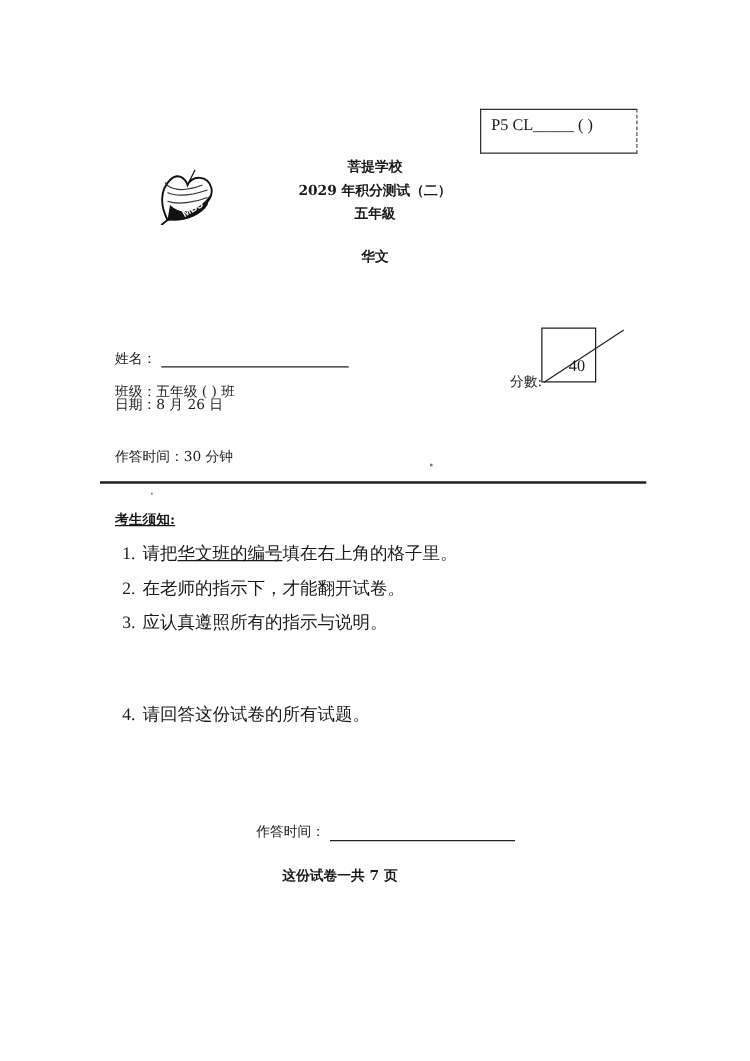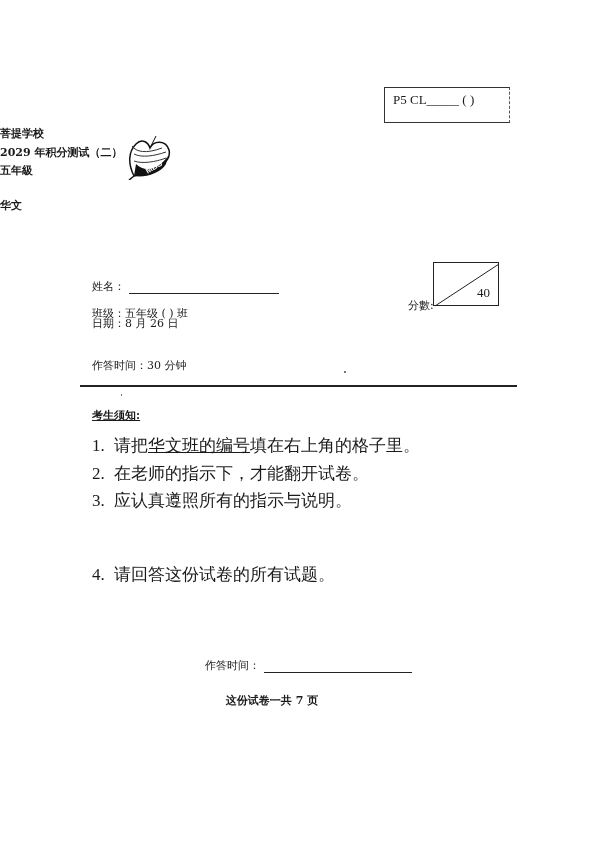--- a/index.html
+++ b/index.html
@@ -6,31 +6,31 @@
   body {
     width: 600px; height: 849px; background: #ffffff; position: relative; overflow: hidden;
     font-family: "DejaVu Serif", "Liberation Serif", serif; color: #1a1a1a;
   }
   .abs { position: absolute; }
   .class-box {
     left: 384px; top: 87px; width: 126px; height: 36px;
     border: 1px solid #333; border-right: 1px dashed #555; box-sizing: border-box;
     font-family: "Liberation Serif", serif; font-size: 13px; line-height: 24px; padding-left: 8px;
   }
-  .center { left: 0; width: 600px; font-size: 11px; font-weight: bold; }
+  .center { left: 0; width: 600px; text-align: center; font-size: 11px; font-weight: bold; }
   .logo { left: 126px; top: 134px; width: 46px; height: 46px; }
   .field { font-size: 11px; left: 92px; }
   .uline { display: inline-block; border-bottom: 1px solid #222; vertical-align: bottom; }
   .score-label { left: 408px; top: 278px; font-size: 11px; margin-top: 20px; }
-  .score-box { left: 433px; top: 262px; width: 66px; height: 44px; border: 1px solid #222; box-sizing: border-box; }
+  .score-box { left: 433px; top: 262px; width: 44px; height: 44px; border: 1px solid #222; box-sizing: border-box; }
   .score-box svg { position: absolute; left: 0; top: 0; }
   .score-val { position: absolute; right: 8px; bottom: 4px; font-family: "Liberation Serif", serif; font-size: 13px; }
   .rule { left: 80px; top: 385px; width: 437px; height: 0; border-top: 2px solid #222; }
   .notice-title { left: 92px; top: 408px; font-size: 11px; font-weight: bold; text-decoration: underline; }
-  .notice { left: 92px; font-size: 17px; }
+  .notice { left: 92px; font-size: 14px; text-align: center; }
   .notice .num { display: inline-block; width: 22px; font-family: "Liberation Serif", serif; }
   .ul-part { text-decoration: underline; }
   .parent-sig { left: 205px; top: 658px; font-size: 11px; }
   .pages { left: 0; width: 544px; text-align: center; top: 693px; font-size: 11px; font-weight: bold; }
   .speck { width: 2px; height: 2px; background: #777; }
 </style>
 </head>
 <body>
 
 <div class="abs class-box">

